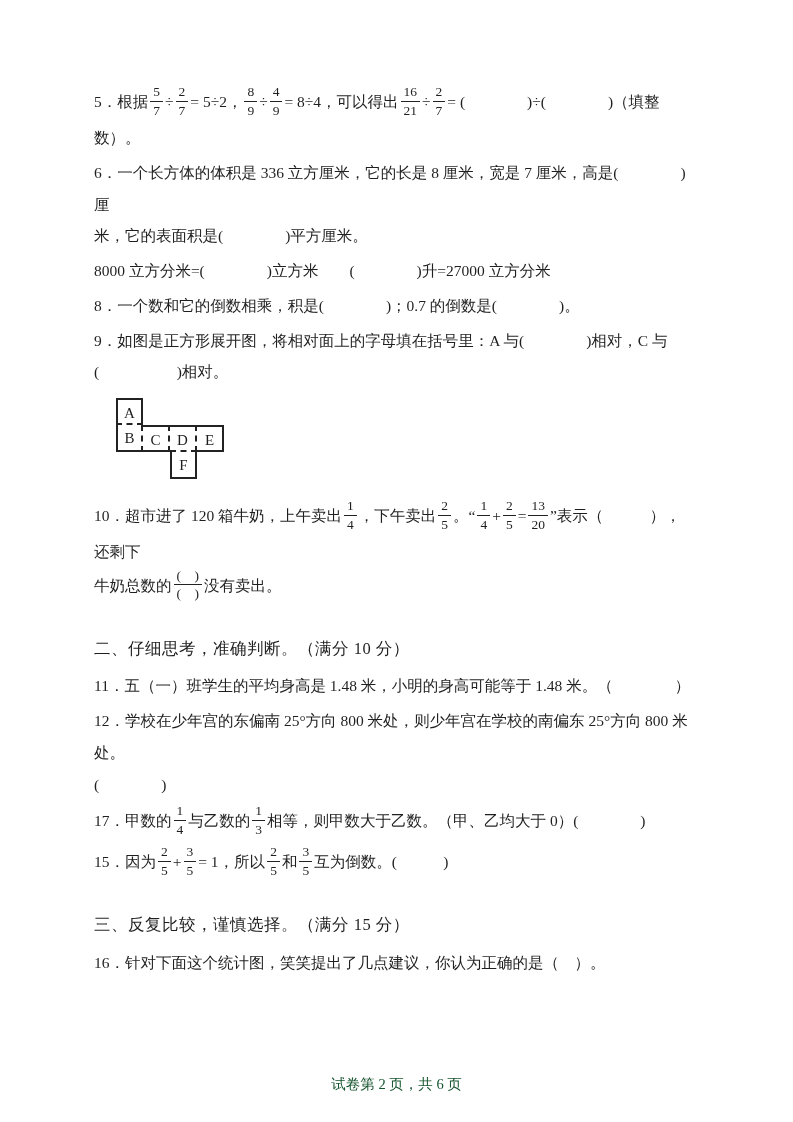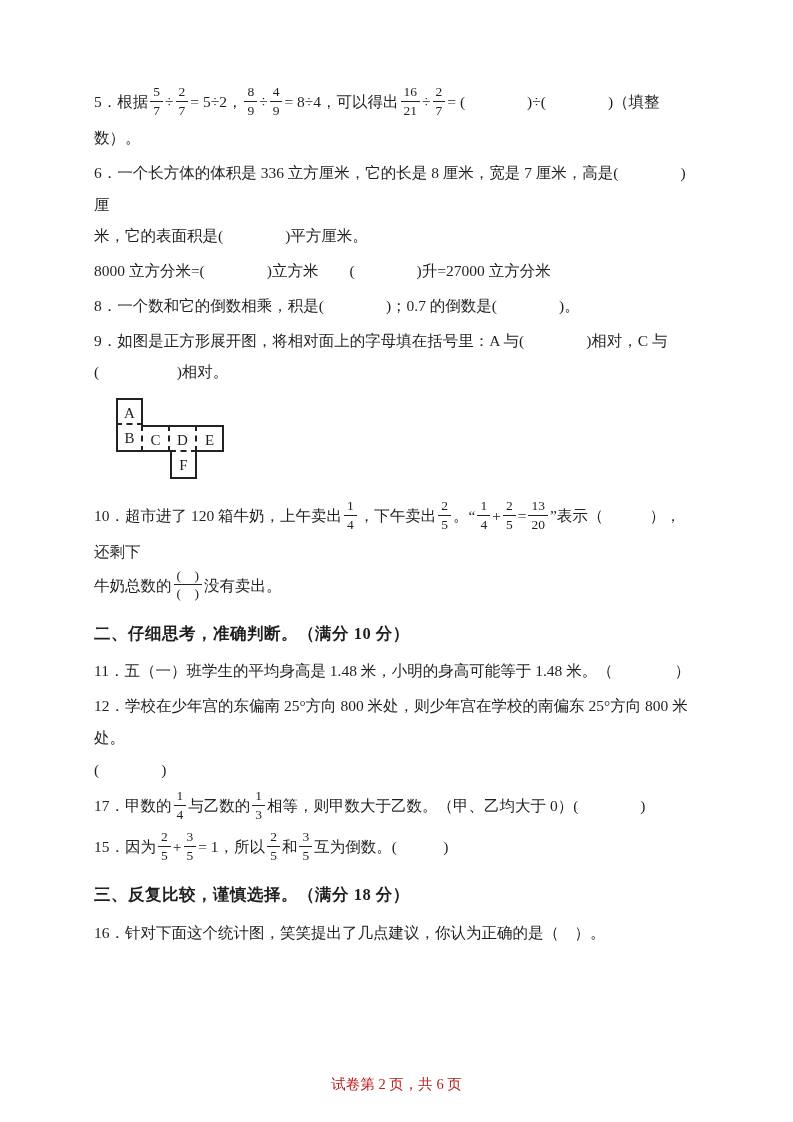--- a/index.html
+++ b/index.html
@@ -16,23 +16,23 @@
     left:94px;top:84px;width:600px;
   }
   p.q{
     margin:0 0 3px 0;
     font-size:15.5px;
     line-height:2.05;
     text-align:left;
     word-break:break-all;
   }
   p.sec{
-    margin:12px 0 6px 0;
+    margin:27px 0 6px 0;
     font-size:16.5px;
-    font-weight:bold;
+    font-weight:normal;
     line-height:1.9;
     letter-spacing:0.5px;
   }
   .qn{display:inline;}
   .frac{
     display:inline-block;
     vertical-align:middle;
     position:relative;top:-2px;
     text-align:center;
     font-size:13.5px;
@@ -61,21 +61,21 @@
   .cB{left:0;top:27px;border-left:2px solid #222;border-bottom:2px solid #222;border-right:2px dashed #222;}
   .cC{left:27px;top:27px;border-top:2px solid #222;border-bottom:2px solid #222;border-right:2px dashed #222;}
   .cD{left:54px;top:27px;border-top:2px solid #222;border-right:2px dashed #222;border-bottom:2px dashed #222;}
   .cE{left:81px;top:27px;border-top:2px solid #222;border-right:2px solid #222;border-bottom:2px solid #222;}
   .cF{left:54px;top:54px;border-left:2px solid #222;border-right:2px solid #222;border-bottom:2px solid #222;}
   .footer{
     position:absolute;
     left:0;bottom:28px;width:100%;
     text-align:center;
     font-size:14.5px;
-    color:#b91c1c;
+    color:#14532d;
   }
 </style>
 </head>
 <body>
 
 <div class="page">
   <div class="content">
 
     <p class="q"><span class="qn">5．</span><span>根据<span class="frac"><span class="num">5</span><span class="den">7</span></span>÷<span class="frac"><span class="num">2</span><span class="den">7</span></span>= 5÷2，<span class="frac"><span class="num">8</span><span class="den">9</span></span>÷<span class="frac"><span class="num">4</span><span class="den">9</span></span>= 8÷4，可以得出<span class="frac"><span class="num">16</span><span class="den">21</span></span>÷<span class="frac"><span class="num">2</span><span class="den">7</span></span>= (　　　　)÷(　　　　)（填整数）。</span></p>
 
@@ -103,20 +103,20 @@
 
     <p class="q"><span class="qn">11．</span><span>五（一）班学生的平均身高是 1.48 米，小明的身高可能等于 1.48 米。（　　　　）</span></p>
 
     <p class="q"><span class="qn">12．</span><span>学校在少年宫的东偏南 25°方向 800 米处，则少年宫在学校的南偏东 25°方向 800 米处。<br>(　　　　)</span></p>
 
     <p class="q"><span class="qn">17．</span><span>甲数的<span class="frac"><span class="num">1</span><span class="den">4</span></span>与乙数的<span class="frac"><span class="num">1</span><span class="den">3</span></span>相等，则甲数大于乙数。（甲、乙均大于 0）(　　　　)</span></p>
 
 
     <p class="q"><span class="qn">15．</span><span>因为<span class="frac"><span class="num">2</span><span class="den">5</span></span>+<span class="frac"><span class="num">3</span><span class="den">5</span></span>= 1，所以<span class="frac"><span class="num">2</span><span class="den">5</span></span>和<span class="frac"><span class="num">3</span><span class="den">5</span></span>互为倒数。(　　　)</span></p>
 
-    <p class="sec">三、反复比较，谨慎选择。（满分 18 分）</p>
+    <p class="sec">三、反复比较，谨慎选择。（满分 15 分）</p>
 
     <p class="q"><span class="qn">16．</span><span>针对下面这个统计图，笑笑提出了几点建议，你认为正确的是（　）。</span></p>
 
   </div>
 
   <div class="footer">试卷第 2 页，共 6 页</div>
 </div>
 
 </body></html>

